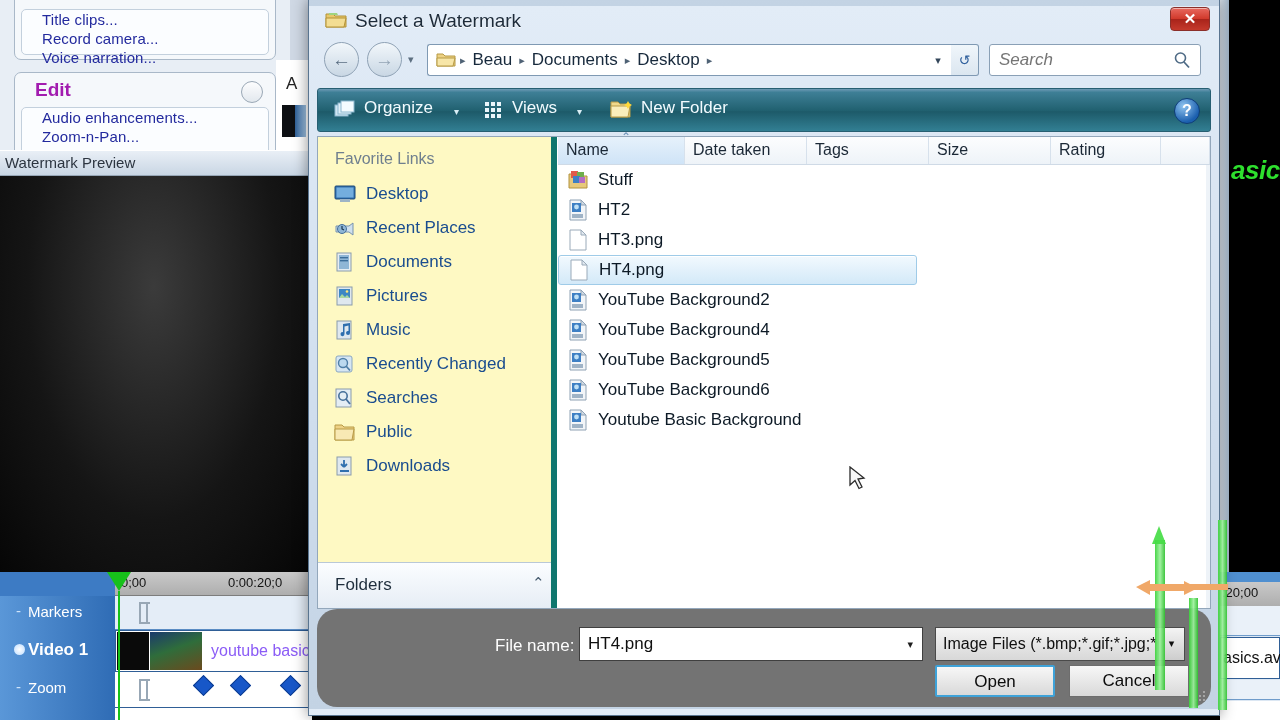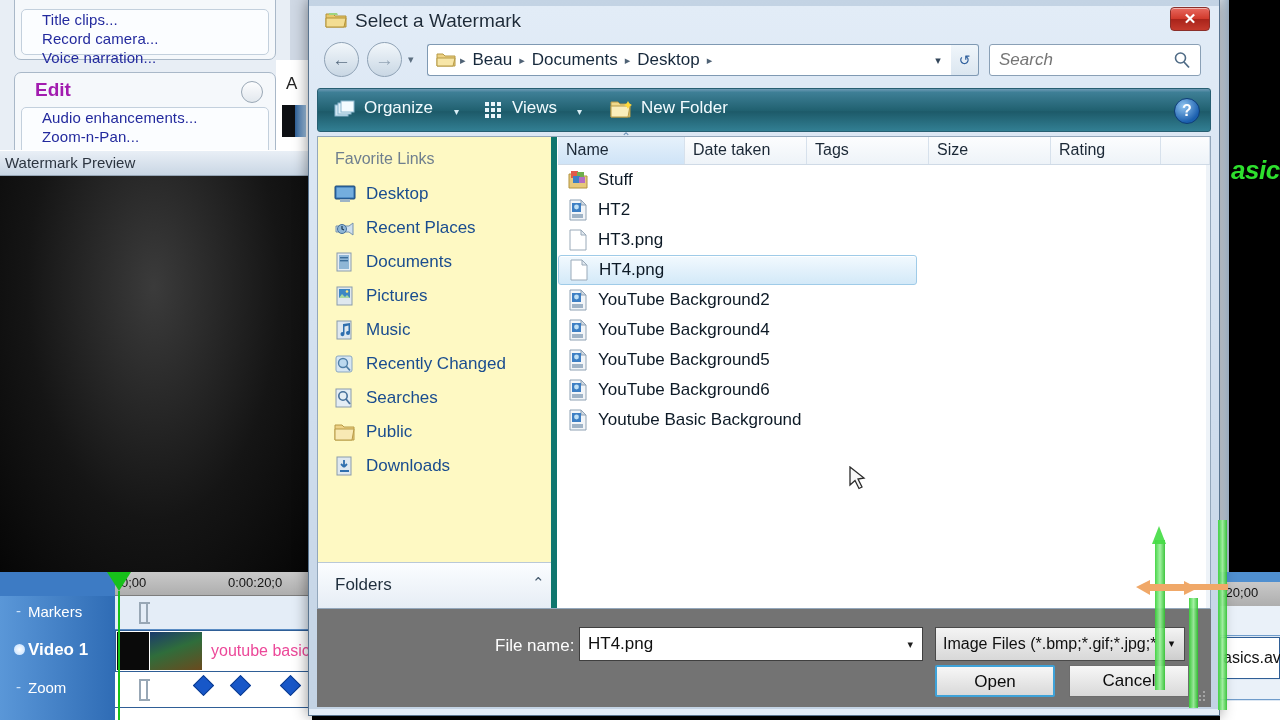--- a/index.html
+++ b/index.html
@@ -98,21 +98,21 @@
   .tl-hdr .dot { position: absolute; left: 14px; top: 14px; width: 11px; height: 11px;
                  border-radius: 50%; background: radial-gradient(#fff,#bcdcff); }
   .tl-row { position: absolute; left: 115px; right: 0; background: #fff; }
   .tl-row.m { top: 24px; height: 34px; background: #e4edf7; border-bottom: 1px solid #5a8cc4; }
   .tl-row.v { top: 58px; height: 42px; border: 1px solid #2f5e96; }
   .tl-row.z { top: 100px; height: 36px; border-bottom: 1px solid #2f5e96; }
   .tl-row.b { top: 136px; height: 12px; }
   .clip-blk { position: absolute; left: 1px; top: 1px; width: 32px; height: 38px; background: #0a0a0a; }
   .clip-thumb { position: absolute; left: 34px; top: 1px; width: 52px; height: 38px;
                 background: linear-gradient(160deg,#1b3a6d 0%,#2f6d3b 45%,#6b4a1e 100%); }
-  .clip-label { position: absolute; left: 95px; top: 11px; font-size: 16px; color: #ec4899; white-space: nowrap; }
+  .clip-label { position: absolute; left: 95px; top: 11px; font-size: 16px; color: #8b5cf6; white-space: nowrap; }
   .diamond { position: absolute; top: 6px; width: 15px; height: 15px; background: #1757c8;
              transform: rotate(45deg); border: 1px solid #0b3a8c; }
   .playhead { position: absolute; left: 107px; top: 0px; width: 0; height: 0;
               border-left: 12px solid transparent; border-right: 12px solid transparent;
               border-top: 19px solid #17c11a; }
   .playline { position: absolute; left: 118px; top: 19px; width: 2px; height: 129px; background: #17c11a; }
   .ibeam { position: absolute; width: 9px; height: 22px; border-left: 2px solid #98a7b5; border-right: 2px solid #98a7b5; }
   .ibeam::before, .ibeam::after { content:""; position:absolute; left:0; width:9px; height:2px; background:#98a7b5; }
   .ibeam::before { top:0; } .ibeam::after { bottom:0; }
   .lock-col { position: absolute; left: 0; top: 630px; width: 22px; height: 90px; background: #cfd8e4; }
@@ -252,21 +252,21 @@
   .file-row.sel {
     background: linear-gradient(#f2f9fe,#d3e9f8);
     border: 1px solid #9fcbe8; border-radius: 3px;
     margin-right: 293px;
     box-shadow: inset 0 1px 0 #fff;
   }
   .ficon { width: 20px; height: 22px; margin-right: 10px; flex: 0 0 20px; }
   .vscroll { position: absolute; right: 0; top: 28px; bottom: 0; width: 4px; background: #eef3f8; }
 
   
-  .dlg-foot { position: absolute; left: 8px; right: 8px; bottom: 8px; height: 98px; background: #737373; }
+  .dlg-foot { position: absolute; left: 8px; right: 8px; bottom: 8px; height: 98px; background: #737373; border-radius: 20px; }
   .fn-label { position: absolute; left: 178px; top: 27px; font-size: 17px; color: #fdfdfd; }
   .fn-input {
     position: absolute; left: 262px; top: 18px; width: 344px; height: 34px;
     background: #fff; border: 1px solid #3f3f3f; display: flex; align-items: center;
   }
   .fn-input input {
     border: none; outline: none; width: 300px; margin-left: 8px;
     font-size: 17px; color: #101010; font-family: "Liberation Sans", sans-serif;
   }
   .fn-input .cr { position: absolute; right: 9px; top: 10px; font-size: 11px; color: #1d1d1d; }

